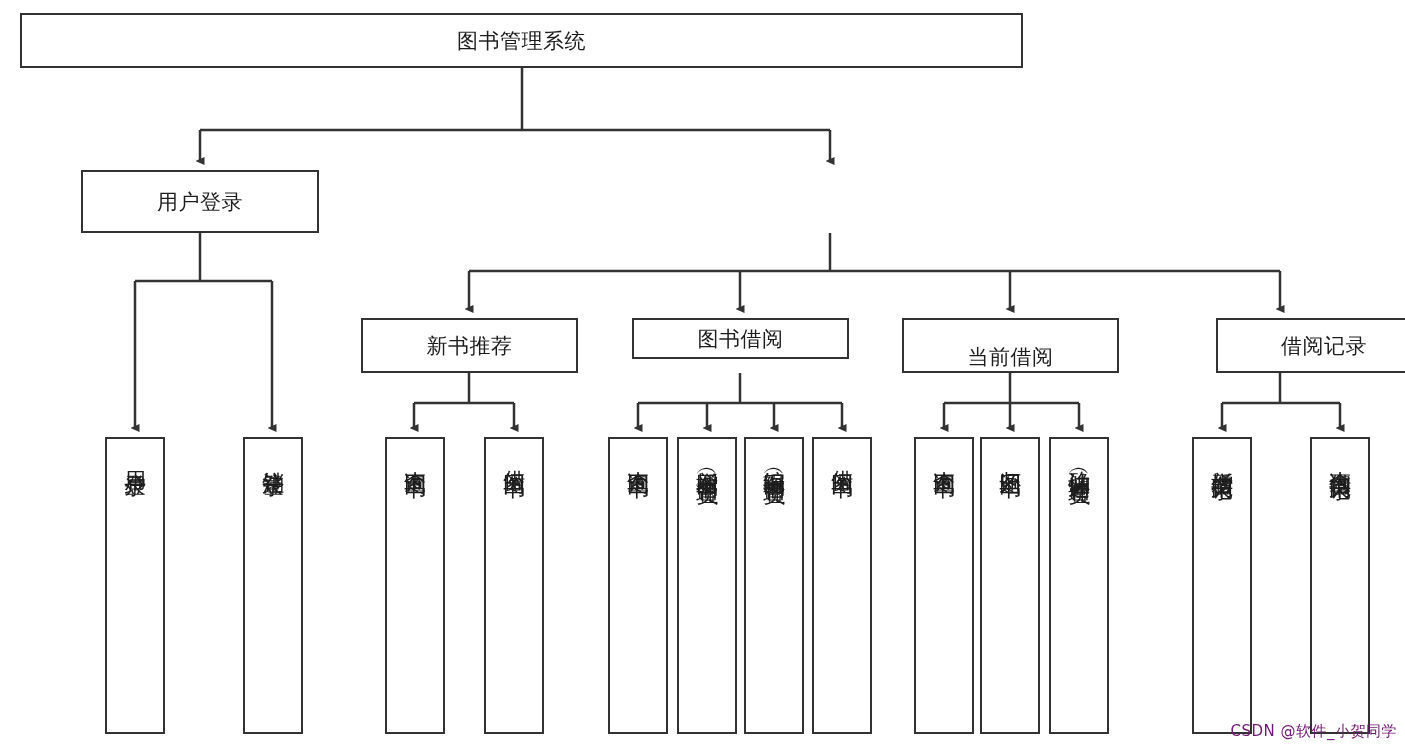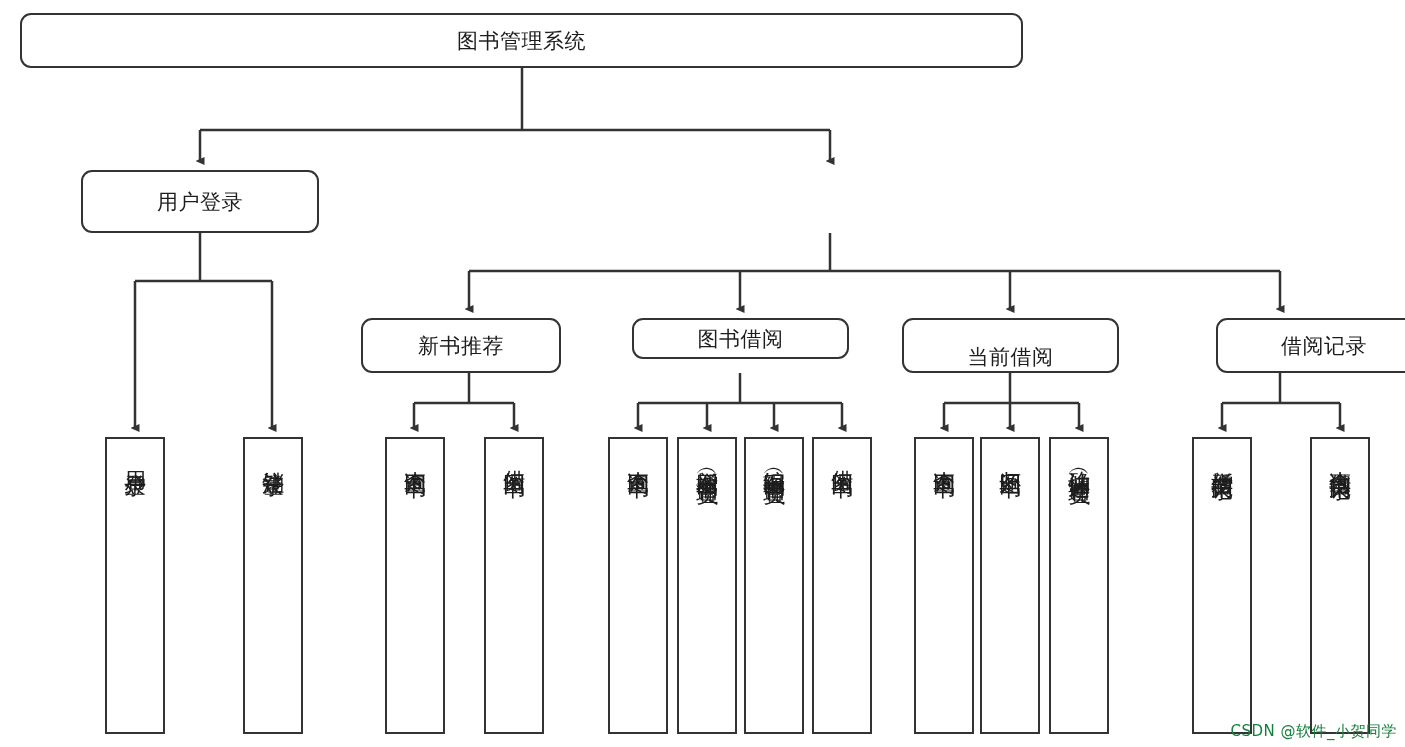--- a/index.html
+++ b/index.html
@@ -34,42 +34,41 @@
     border: 2.5px solid #333333;
     display: flex;
     align-items: center;
     justify-content: center;
     color: #1d1d1d;
   }
   .node-h {
     font-size: 21px;
     letter-spacing: 0.5px;
     white-space: nowrap;
-    border-radius: 11px;
   }
   .node-v {
     padding-top: 14px;
     align-items: flex-start;
     justify-content: center;
   }
   .node-v .vlabel {
     writing-mode: vertical-rl;
     text-orientation: upright;
     font-size: 22px;
     line-height: 1.12;
     letter-spacing: 2px;
     text-align: left;
     white-space: nowrap;
   }
   .watermark {
     position: absolute;
     right: 8px;
     bottom: 6px;
     font-size: 15px;
-    color: #15803d;
+    color: #701a75;
     letter-spacing: 0.5px;
     white-space: nowrap;
   }
 </style>
 </head>
 <body>
 
 <div id="diagram-root">
 
   <svg class="connector-layer" viewBox="0 0 1405 747" xmlns="http://www.w3.org/2000/svg">
@@ -123,21 +122,21 @@
   </svg>
 
   <div class="node node-h" style="left:20px; top:13px; width:1003px; height:55px;">
     <span>图书管理系统</span>
   </div>
 
   <div class="node node-h" style="left:81px; top:170px; width:238px; height:63px;">
     <span>用户登录</span>
   </div>
 
-  <div class="node node-h" style="left:361px; top:318px; width:200px; height:55px;">
+  <div class="node node-h" style="left:361px; top:318px; width:217px; height:55px;">
     <span>新书推荐</span>
   </div>
   <div class="node node-h" style="left:632px; top:318px; width:217px; height:41px;">
     <span>图书借阅</span>
   </div>
   <div class="node node-h" style="left:902px; top:318px; width:217px; height:55px;align-items:flex-end;">
     <span>当前借阅</span>
   </div>
   <div class="node node-h" style="left:1172px; top:318px; width:216px; height:55px;margin-left:44px;">
     <span>借阅记录</span>

